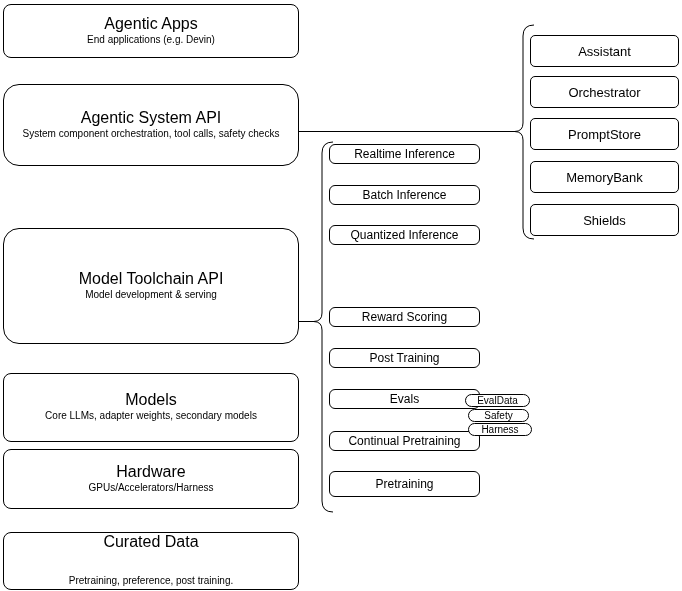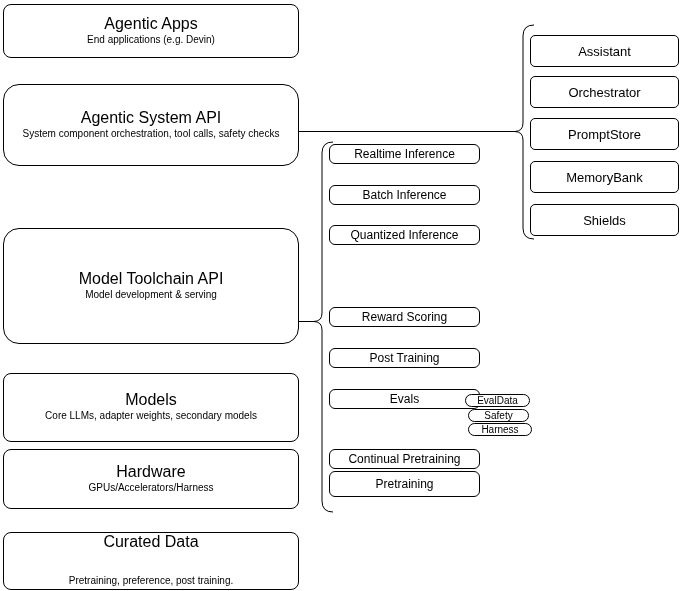--- a/index.html
+++ b/index.html
@@ -137,21 +137,21 @@
   </div>
   <div class="node mid-node" style="top:307px;">
     <span>Reward Scoring</span>
   </div>
   <div class="node mid-node" style="top:348px;">
     <span>Post Training</span>
   </div>
   <div class="node mid-node" style="top:389px;">
     <span>Evals</span>
   </div>
-  <div class="node mid-node" style="top:449px;">
+  <div class="node mid-node" style="top:431px;">
     <span>Continual Pretraining</span>
   </div>
   <div class="node mid-node" style="top:471px;height:26px;">
     <span>Pretraining</span>
   </div>
 
   <div class="pill" style="left:468px;top:378px;width:64px;margin-top:45px;">
     <span>Harness</span>
   </div>
   <div class="pill" style="left:465px;top:394px;width:65px;">

